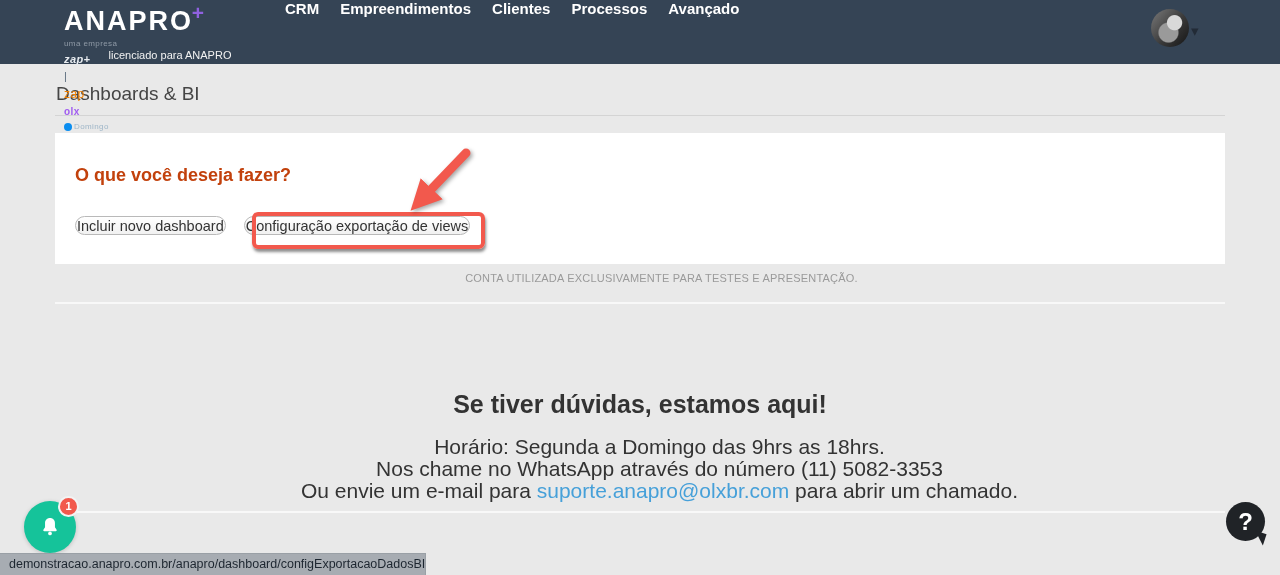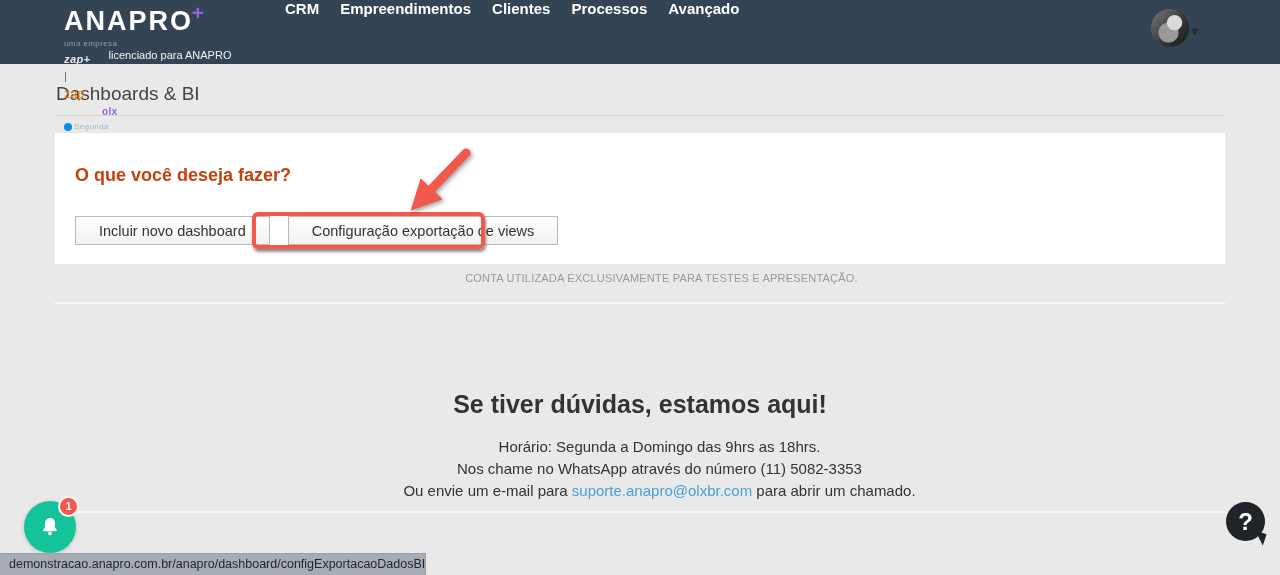--- a/index.html
+++ b/index.html
@@ -26,21 +26,21 @@
     color:#9061e0; font-size:21px; font-weight:700;
   }
   .brand-tagline {
     margin-top:2px; display:flex; gap:5px;
     font-size:8px; letter-spacing:.4px;flex-direction:column;
   }
   .tg-prefix { color:#8f9aa6; }
   .tg-zapplus { color:#e8ecf0; font-weight:700; font-size:11px;font-style:italic; }
   .tg-sep { color:#5a6b7c; font-size:11px; }
   .tg-zap { color:#f28000; font-weight:400; font-size:12px; }
-  .tg-olx { color:#a05cf0; font-weight:800; font-size:10px;margin-left:38px; }
+  .tg-olx { color:#a05cf0; font-weight:800; font-size:10px; }
   .tg-viva { display:flex; align-items:center; gap:2px; color:#9fb6c8; font-size:8px; }
   .viva-dot { display:inline-block; width:8px; height:8px; border-radius:50%; background:#0a8df0; }
   .licensed {
     position:absolute; left:64px; top:49px; width:212px; text-align:center;
     color:#f2f2f2; font-size:11px;
   }
   .nav-items {
     position:absolute; left:285px; top:0; height:64px;
     display:flex; align-items:flex-start; gap:21px;
   }
@@ -74,25 +74,25 @@
   .card {
     position:absolute; left:55px; right:55px; top:133px; height:131px;
     background:#ffffff;
   }
   .card-heading {
     position:absolute; left:20px; top:32px;
     font-size:18px; font-weight:700; color:#c2410c;
   }
   .btn-row { position:absolute; left:20px; top:83px; display:flex; gap:18px; }
   .btn {
-    height:29px; padding:0 23px;
+    height:19px; padding:0 1px;
     font-family:"Liberation Sans", sans-serif;
     font-size:14.5px; color:#333;
     background:linear-gradient(#ffffff,#f1f1f1);
-    border:1px solid #b9b9b9; border-radius:0;
+    border:1px solid #b9b9b9; border-radius:12px;
     cursor:pointer; white-space:nowrap;
   }
 
   
   .red-box {
     position:absolute; left:252px; top:212px; width:233px; height:37px;
     border:4px solid #f2594d; border-radius:6px;
     box-shadow:1px 3px 3px rgba(50,50,50,.55);
     z-index:5; pointer-events:none;
   }
@@ -103,21 +103,21 @@
 
   
   .notice {
     position:absolute; top:272px; left:0; right:0; text-align:center;
     font-size:11px; color:#9a9a9a; letter-spacing:.2px;padding-left:43px;
   }
 
   
   .help { position:absolute; top:390px; left:0; right:0; text-align:center; }
   .help-heading { font-size:25px; font-weight:700; color:#333; margin-bottom:17px; }
-  .help p { font-size:15px; color:#333; line-height:22px;padding-left:39px; }
+  .help p { font-size:21px; color:#333; line-height:22px;padding-left:39px; }
   .email-link { color:#46a0d9; text-decoration:none; cursor:pointer; }
 
   
   .bell-btn {
     position:absolute; left:24px; top:501px; width:52px; height:52px;
     border:none; border-radius:50%; background:#15c39a; cursor:pointer;
     display:flex; align-items:center; justify-content:center; z-index:10;
     box-shadow:0 1px 4px rgba(0,0,0,.18);
   }
   .bell-icon { width:22px; height:22px; fill:#ffffff; }
@@ -160,21 +160,21 @@
         <span class="brand-plus">+</span>
       </div>
       <div class="brand-tagline">
         <span class="tg-prefix">uma empresa</span>
         <span class="tg-zapplus">zap+</span>
         <span class="tg-sep">|</span>
         <span class="tg-zap">zap</span>
         <span class="tg-olx">olx</span>
         <span class="tg-viva">
           <i class="viva-dot"></i>
-          <span>Segunda</span>
+          <span>Domingo</span>
         </span>
       </div>
     </div>
     <div class="licensed">licenciado para ANAPRO</div>
 
     <nav class="nav-items">
       <a class="nav-item">CRM</a>
       <a class="nav-item">Empreendimentos</a>
       <a class="nav-item">Clientes</a>
       <a class="nav-item">Processos</a>

